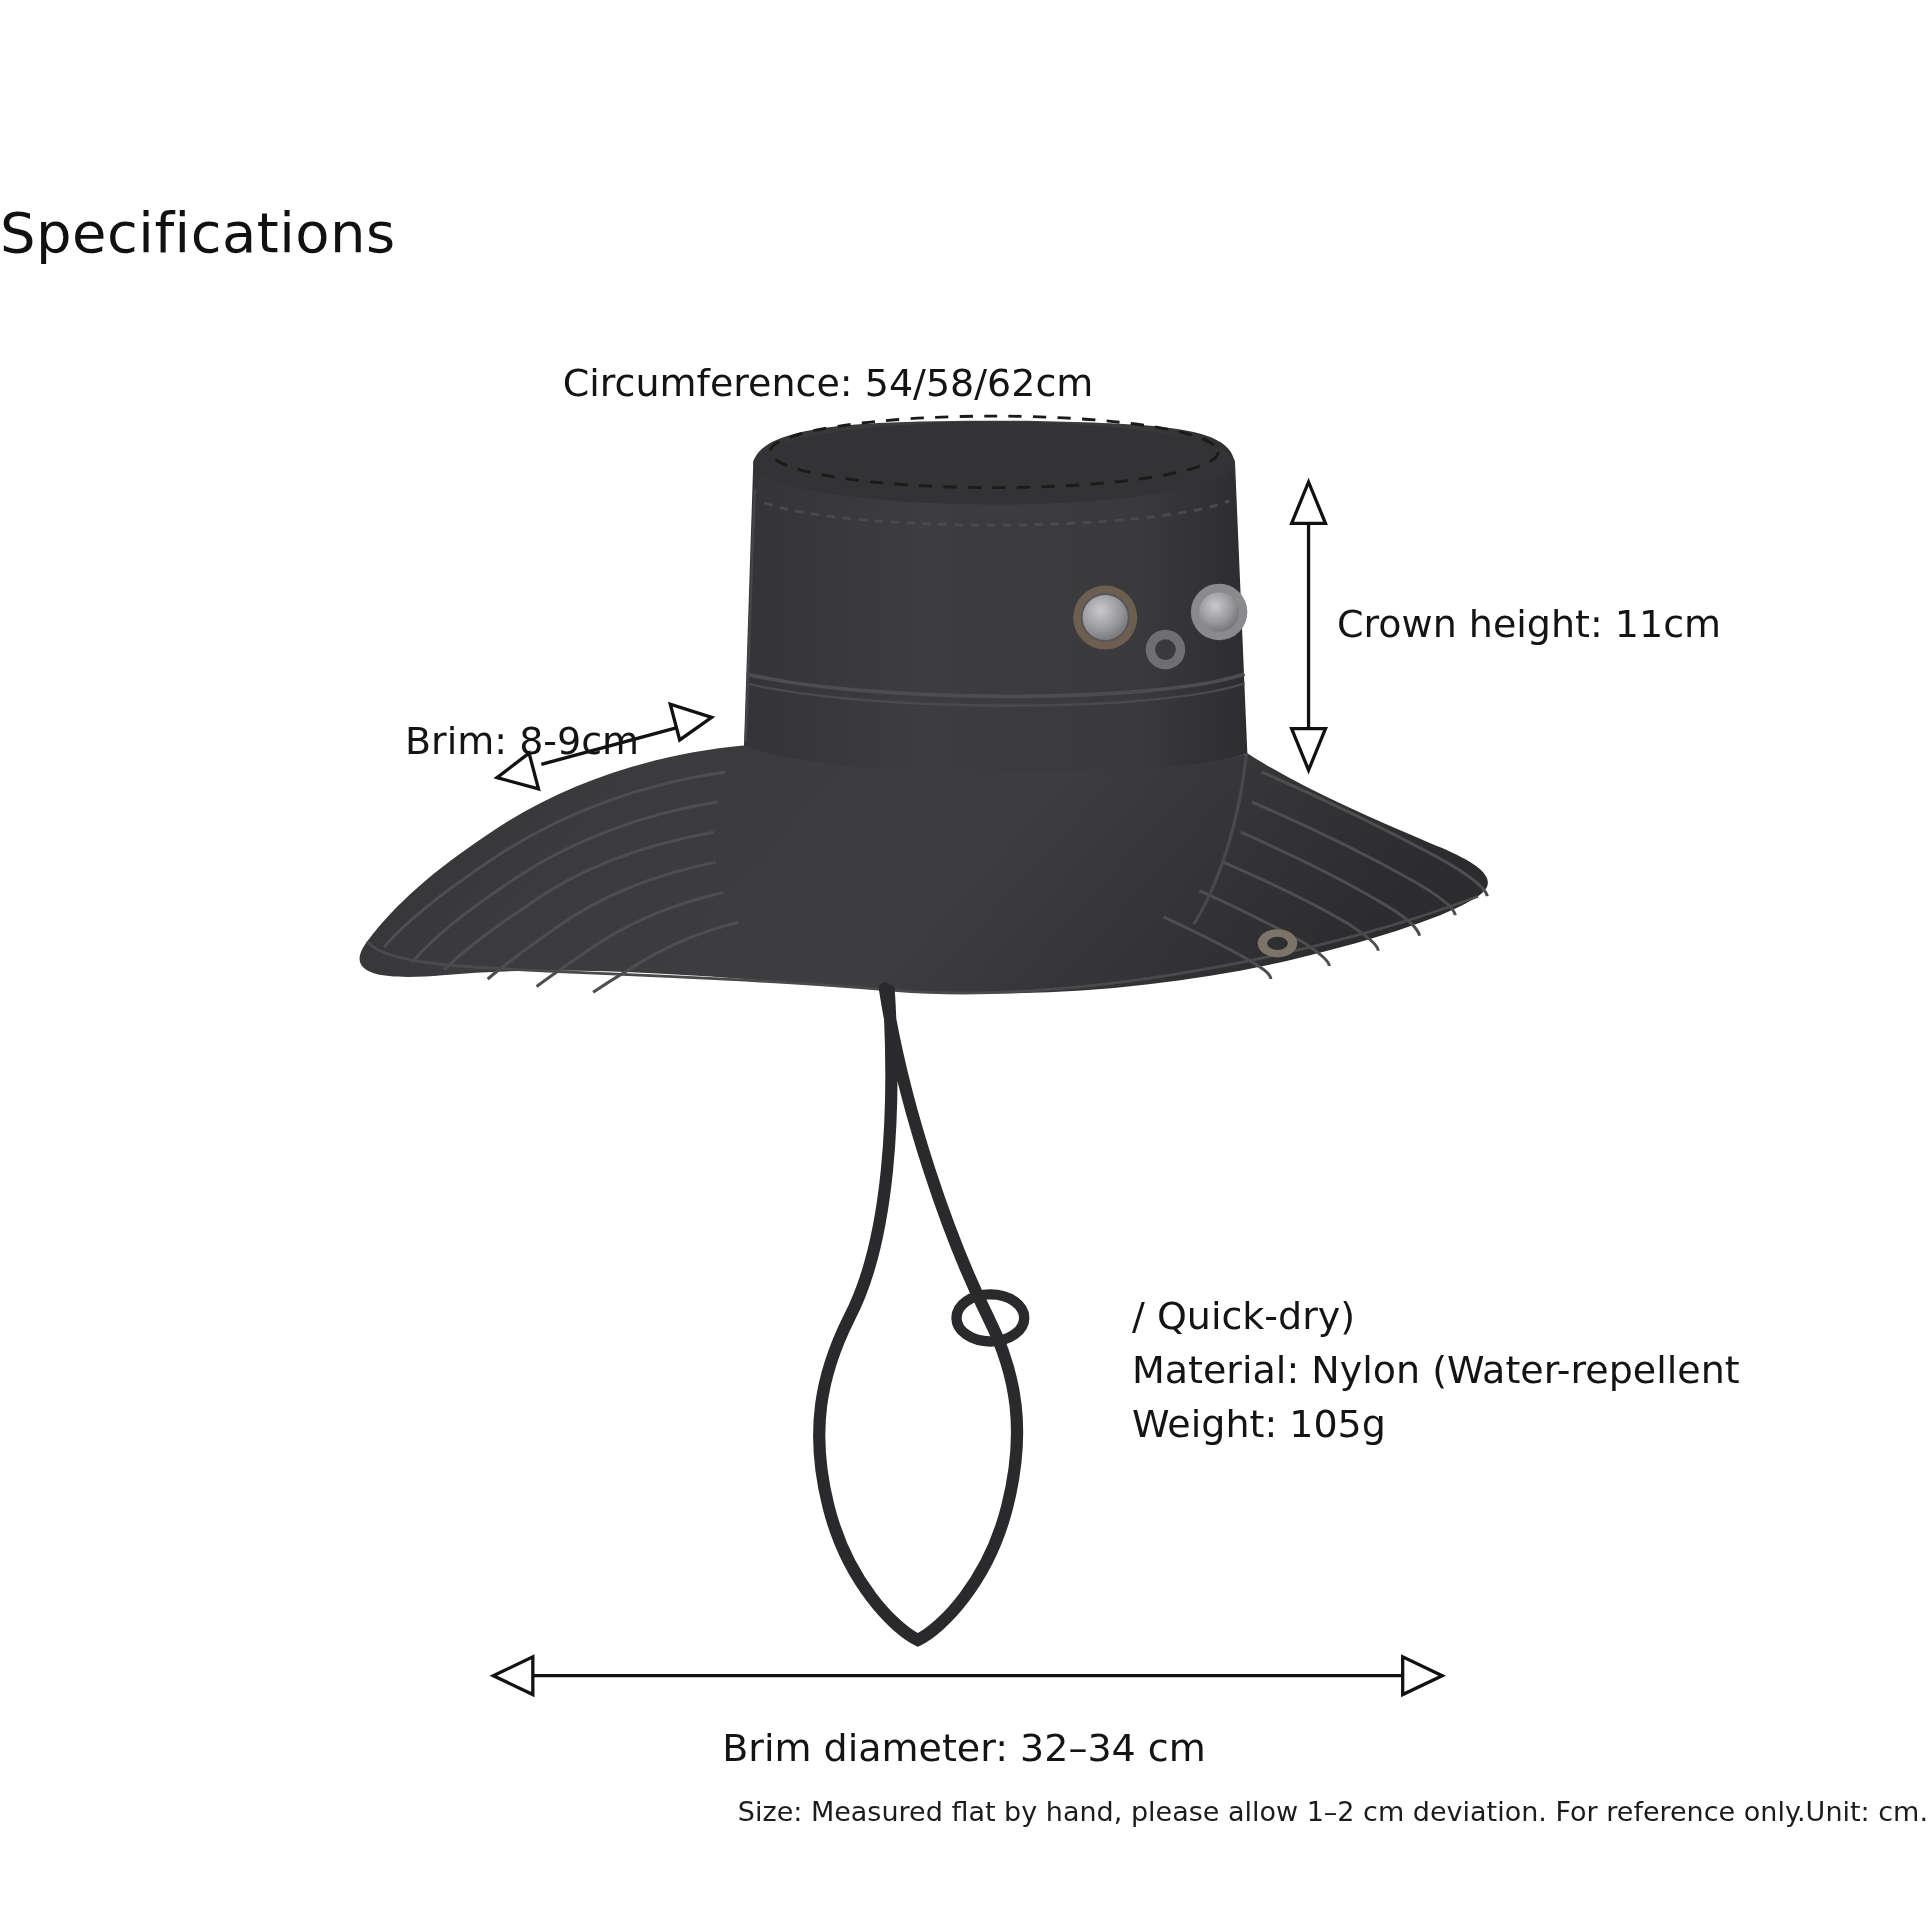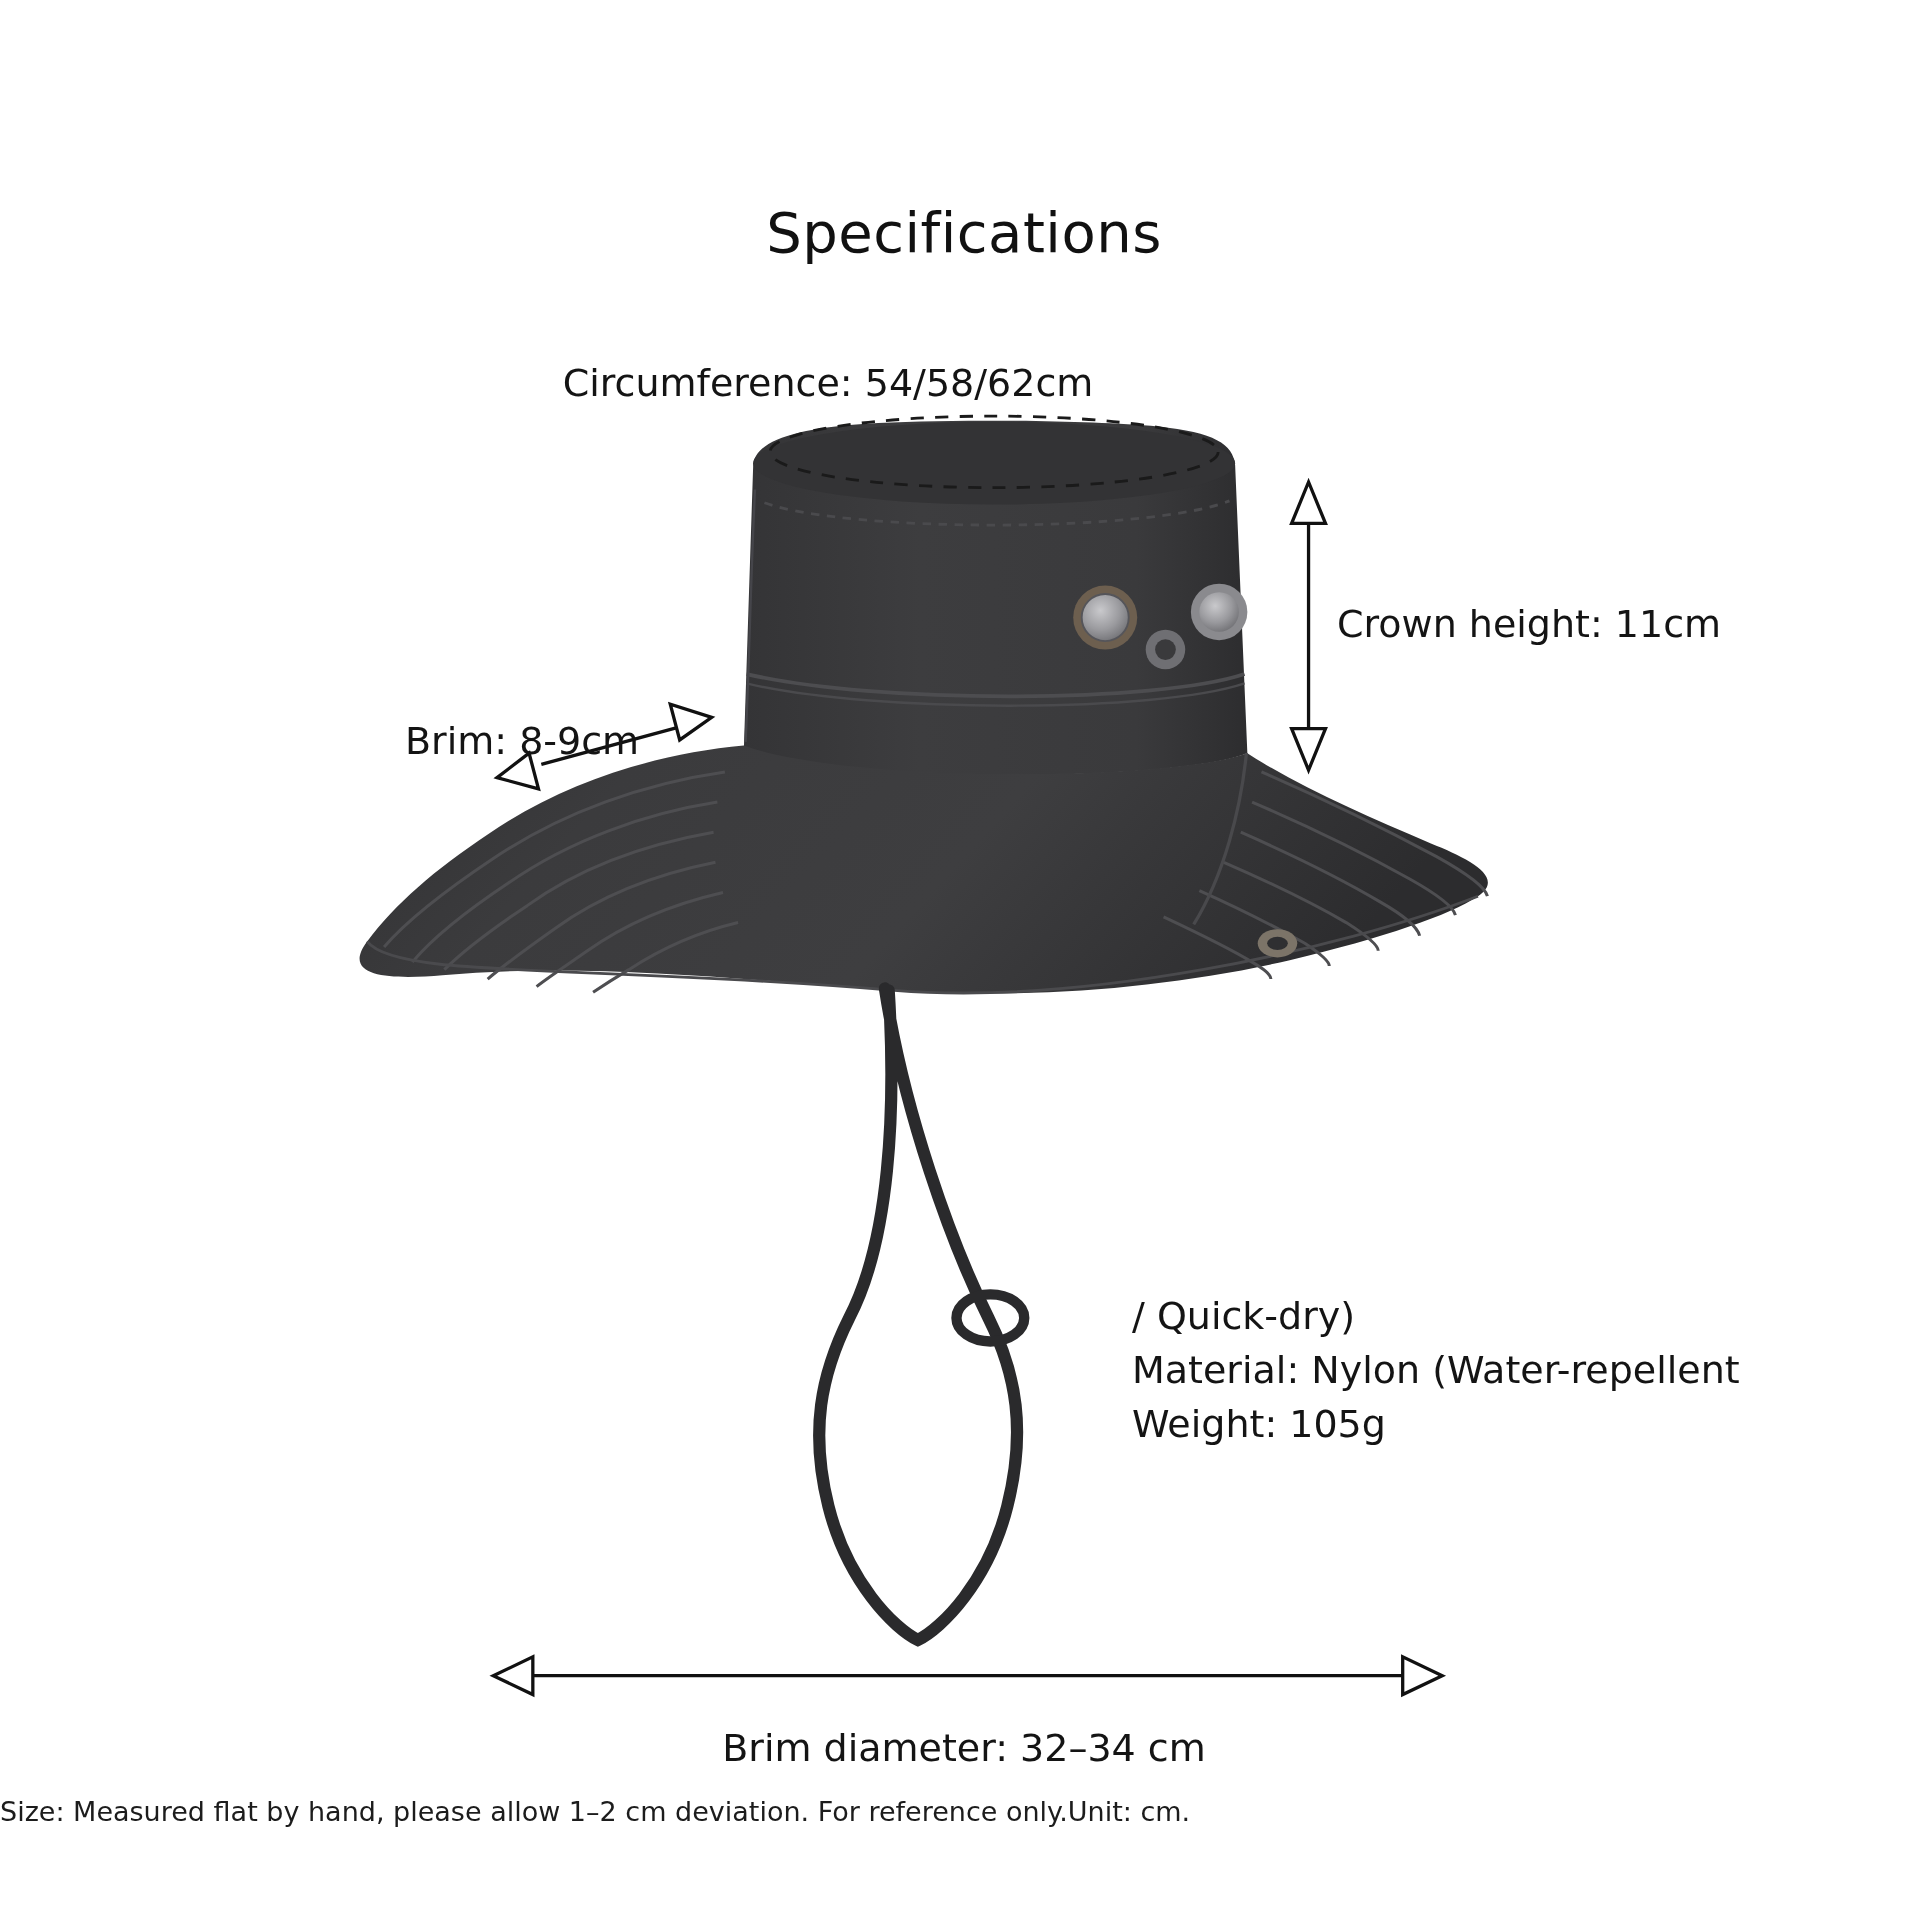--- a/index.html
+++ b/index.html
@@ -22,21 +22,21 @@
     top: 0;
     width: 1928px;
     height: 1928px;
   }
 
   #title {
     position: absolute;
     left: 0;
     top: 200px;
     width: 1928px;
-    text-align: center;
+    text-align: left;
     font-size: 56px;
     letter-spacing: 0.5px;
     color: #111;
   }
 
   .label {
     position: absolute;
     font-size: 38px;
     color: #141414;
     white-space: nowrap;
@@ -72,21 +72,21 @@
     left: 0;
     top: 1723px;
     width: 1928px;
     text-align: center;
   }
 
   #label-note {
     left: 0;
     top: 1794px;
     width: 1928px;
-    text-align: left;
+    text-align: right;
     font-size: 27px;
     color: #1c1c1c;
   }
 
   svg { display: block; }
 
   #hat-svg {
     position: absolute;
     left: 0;
     top: 0;

